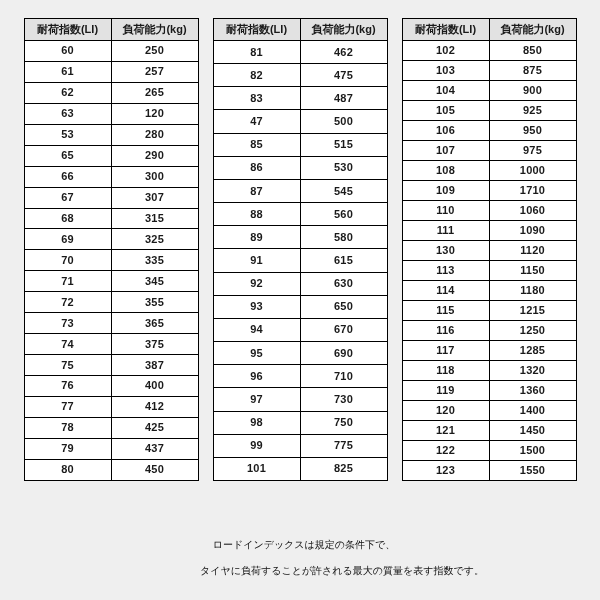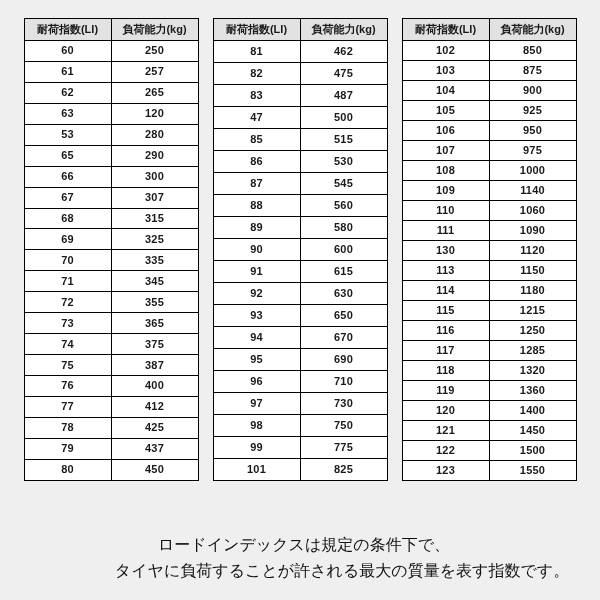--- a/index.html
+++ b/index.html
@@ -56,21 +56,21 @@
   }
   .col-li { width: 86px; }
   .col-kg { width: 86px; }
   .caption {
     position: absolute;
     left: 0;
     top: 532px;
     width: 600px;
     text-align: center;
     color: #111111;
-    font-size: 16px;
+    font-size: 10px;
     line-height: 26px;
   }
   .caption .line {
     display: block;
     white-space: nowrap;
   }
   .caption .line1 { padding-left: 8px; }
   .caption .line2 { padding-left: 48px; margin-left: 36px; }
 </style>
 </head>
@@ -212,24 +212,20 @@
           </tr>
           <tr>
             <td class="col-li">88</td>
             <td class="col-kg">560</td>
           </tr>
           <tr>
             <td class="col-li">89</td>
             <td class="col-kg">580</td>
           </tr>
           <tr>
-            <td class="col-li">90</td>
-            <td class="col-kg">600</td>
-          </tr>
-          <tr>
             <td class="col-li">91</td>
             <td class="col-kg">615</td>
           </tr>
           <tr>
             <td class="col-li">92</td>
             <td class="col-kg">630</td>
           </tr>
           <tr>
             <td class="col-li">93</td>
             <td class="col-kg">650</td>
@@ -295,21 +291,21 @@
           <tr>
             <td class="col-li">107</td>
             <td class="col-kg">975</td>
           </tr>
           <tr>
             <td class="col-li">108</td>
             <td class="col-kg">1000</td>
           </tr>
           <tr>
             <td class="col-li">109</td>
-            <td class="col-kg">1140</td>
+            <td class="col-kg">1710</td>
           </tr>
           <tr>
             <td class="col-li">110</td>
             <td class="col-kg">1060</td>
           </tr>
           <tr>
             <td class="col-li">111</td>
             <td class="col-kg">1090</td>
           </tr>
           <tr>

